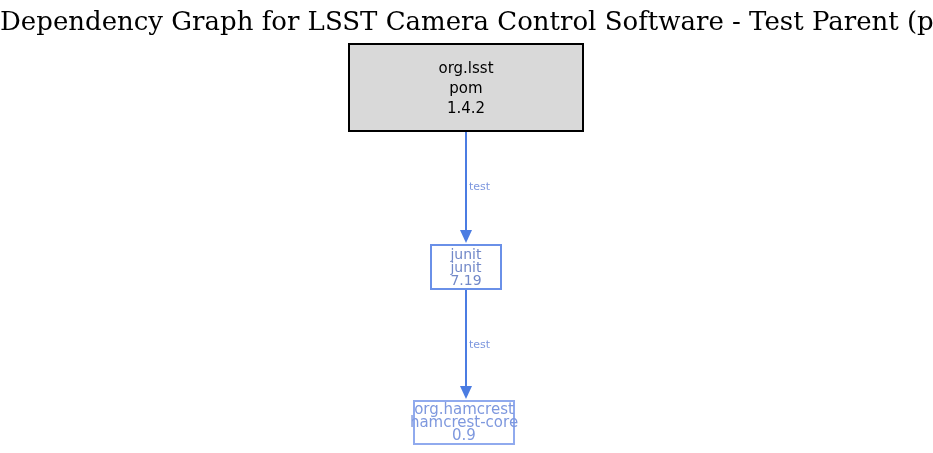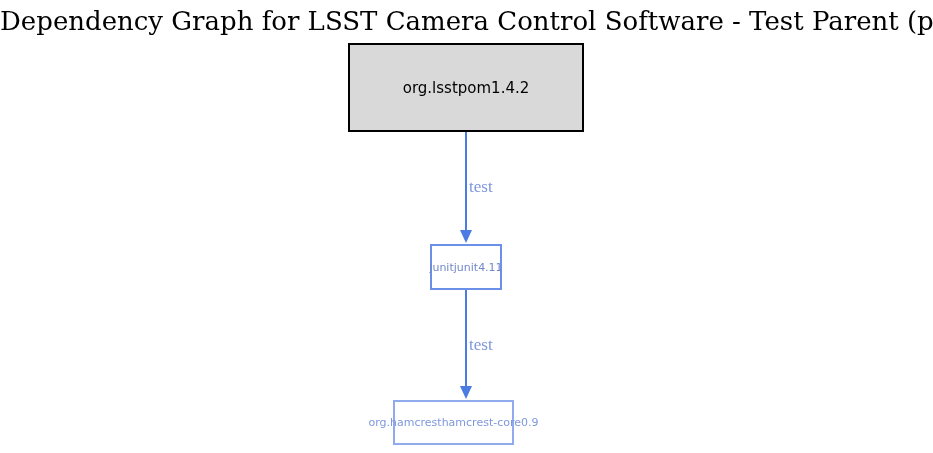--- a/index.html
+++ b/index.html
@@ -31,45 +31,46 @@
     font-family:"DejaVu Serif", serif;
     font-size:26px;
     line-height:31px;
     color:#000000;
     white-space:nowrap;
   }
   .node{
     position:absolute;
     box-sizing:border-box;
     display:flex;
+    flex-direction:column;
     justify-content:center;
     align-items:center;
     text-align:center;
     background:#ffffff;
   }
   .node-root{
     left:348px;top:43px;width:236px;height:89px;
     background:var(--root_fill);
     border:2px solid var(--root_border);
     color:var(--root_text);
     font-size:15px;
     line-height:20px;
   }
   .node-junit{
     left:430px;top:244px;width:72px;height:46px;
     border:2px solid var(--junit_border);
     color:var(--junit_text);
-    font-size:11px;
+    font-size:14px;
     line-height:13px;
   }
   .node-hamcrest{
-    left:393px;top:400px;width:121px;height:45px;
+    left:413px;top:400px;width:102px;height:45px;
     border:2px solid var(--hamcrest_border);
     color:var(--hamcrest_text);
-    font-size:11px;
+    font-size:15px;
     line-height:13px;
   }
   .node-line{display:block;white-space:nowrap;}
   .edge-line{
     position:absolute;
     width:2px;
     background:var(--edge);
   }
   .edge-line-1{left:465px;top:132px;height:99px;}
   .edge-line-2{left:465px;top:290px;height:97px;}
@@ -77,25 +78,24 @@
     position:absolute;
     width:0;height:0;
     border-left:6px solid transparent;
     border-right:6px solid transparent;
     border-top:13px solid var(--edge);
   }
   .arrowhead-1{left:460px;top:230px;}
   .arrowhead-2{left:460px;top:386px;}
   .edge-label{
     position:absolute;
-    font-size:17px;
+    font-size:11px;
     line-height:13px;
     color:var(--edge_label);
     white-space:nowrap;
-    font-family:Liberation Serif, serif;
   }
   .edge-label-1{left:469px;top:180px;}
   .edge-label-2{left:469px;top:338px;}
 </style>
 </head>
 <body>
 
 <div class="canvas">
 
   <div class="graph-title">Dependency Graph for LSST Camera Control Software - Test Parent (pom)</div>
@@ -106,21 +106,21 @@
     <span class="node-line">1.4.2</span>
   </div>
 
   <div class="edge-line edge-line-1"></div>
   <div class="arrowhead arrowhead-1"></div>
   <div class="edge-label edge-label-1">test</div>
 
   <div class="node node-junit">
     <span class="node-line">junit</span>
     <span class="node-line">junit</span>
-    <span class="node-line">4.11</span>
+    <span class="node-line">7.19</span>
   </div>
 
   <div class="edge-line edge-line-2"></div>
   <div class="arrowhead arrowhead-2"></div>
   <div class="edge-label edge-label-2">test</div>
 
   <div class="node node-hamcrest">
     <span class="node-line">org.hamcrest</span>
     <span class="node-line">hamcrest-core</span>
     <span class="node-line">0.9</span>

